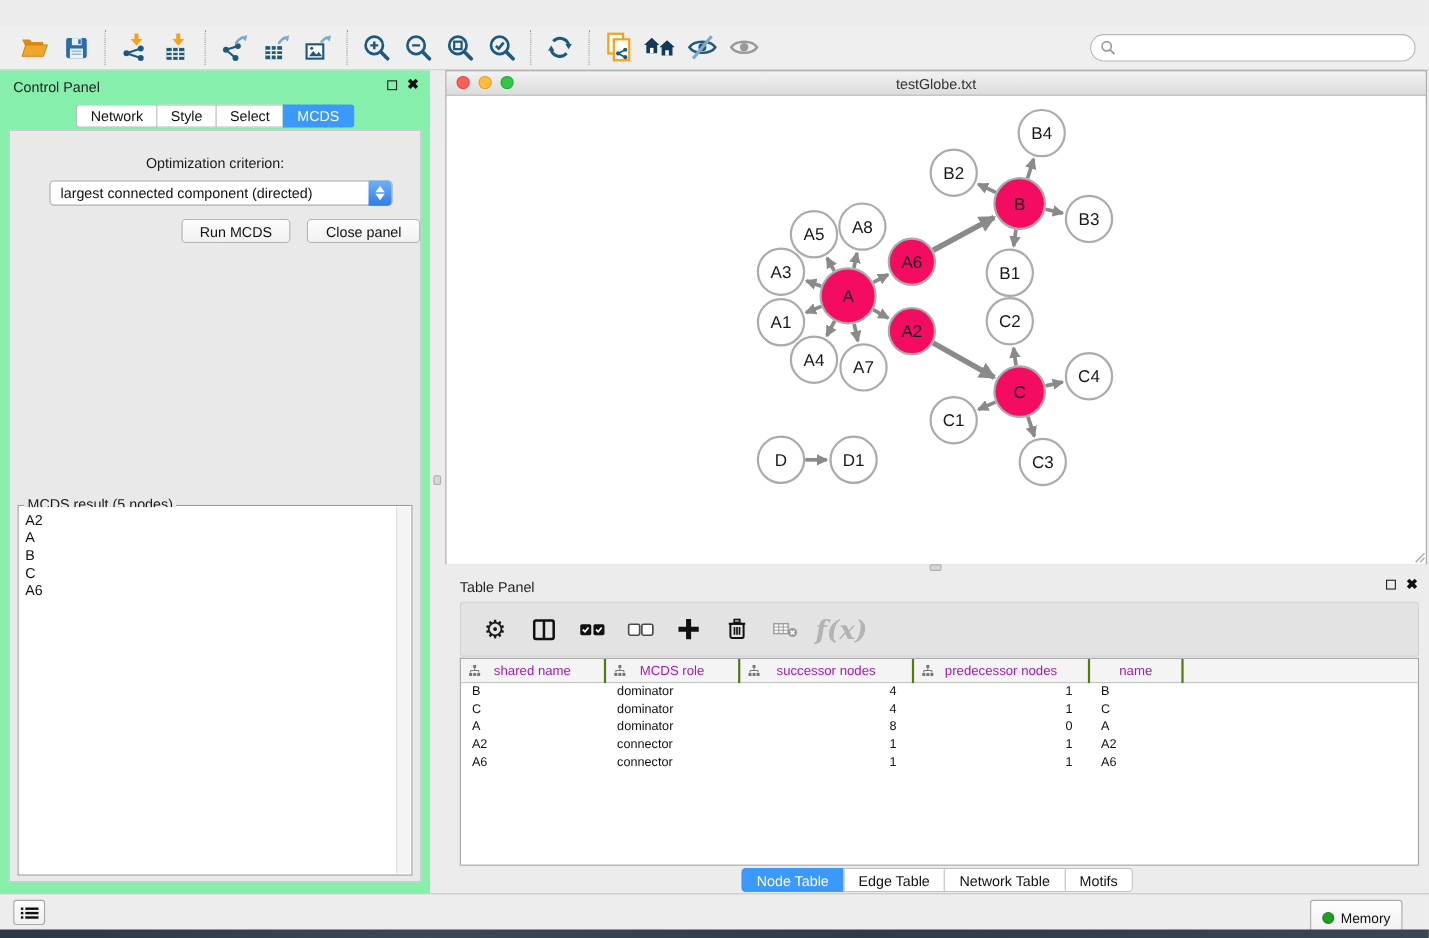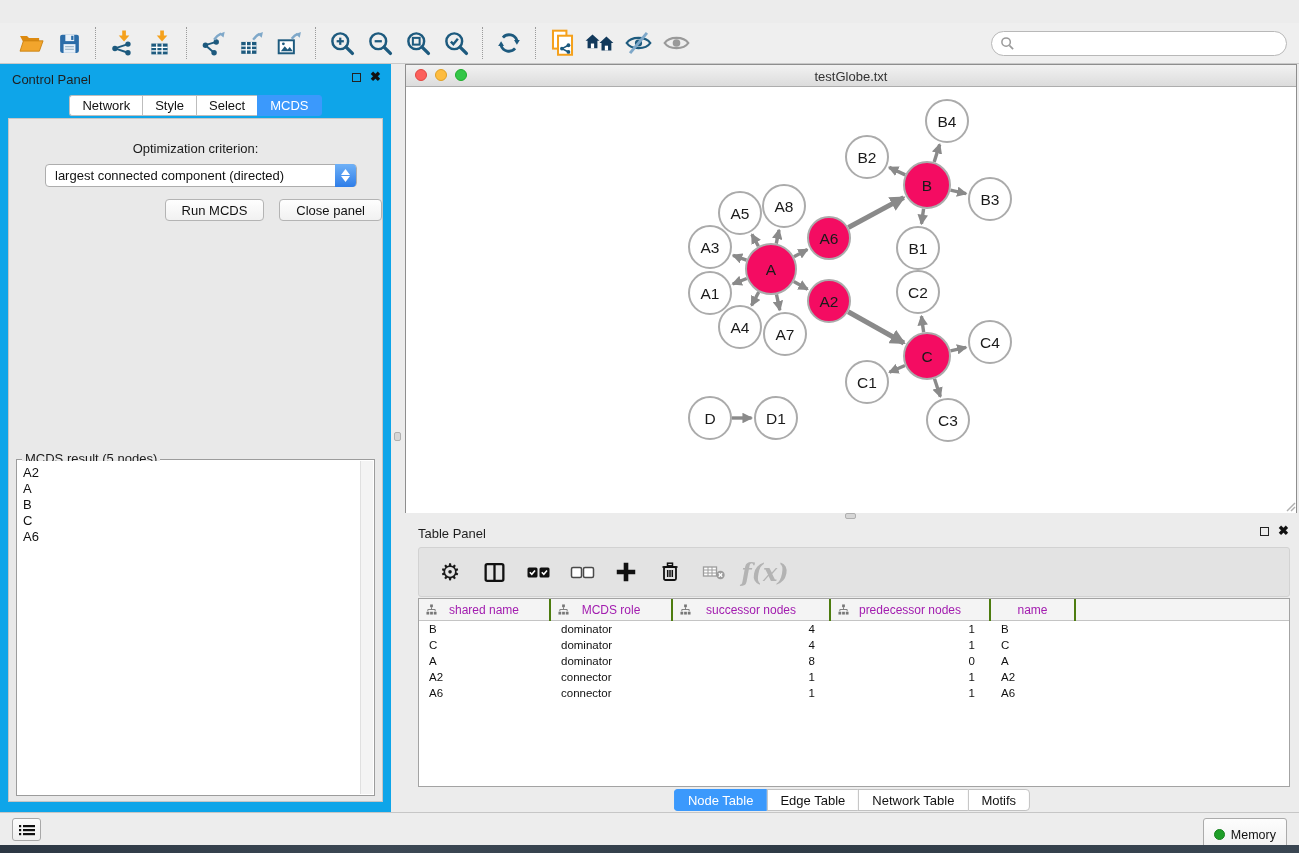--- a/index.html
+++ b/index.html
@@ -27,21 +27,21 @@
   #search-wrap { position:absolute; right:12px; top:8px; }
   #search-input { width:296px; height:25px; border:1px solid #B8B8B8; border-radius:13px;
     background:#FFFFFF; padding-left:28px; font-size:13px; color:#333; outline:none; }
   #search-icon { position:absolute; left:9px; top:5px; }
 
   
   #vdivider { position:absolute; left:391px; top:64px; width:14px; height:748px; background:#ECECEC; }
   .grip { position:absolute; background:#D6D6D6; border:1px solid #AFAFAF; border-radius:2px; }
 
   
-  #control-panel { position:absolute; left:0; top:64px; width:391px; height:748px; background:#0ea5e9; }
+  #control-panel { position:absolute; left:0; top:64px; width:391px; height:748px; background:#86efac; }
   .panel-title { position:absolute; left:12px; top:8px; font-size:13px; color:#1F1F1F; }
   .win-ctrls { position:absolute; right:10px; top:8px; display:flex; gap:9px; align-items:center; }
   .float-btn { width:9px; height:9px; border:1.5px solid #222; display:inline-block; }
   .close-btn { font-size:13px; font-weight:bold; color:#111; line-height:10px; }
   #cp-tabs { position:absolute; left:0; right:0; top:31px; display:flex; justify-content:center; }
   .cp-tab { height:21px; padding:0 12px; background:#FFFFFF; border:1px solid #BDBDBD;
     border-right:none; font-size:13px; color:#111; display:flex; align-items:center; }
   .cp-tab:first-child { border-radius:3px 0 0 3px;padding-left:12px; }
   .cp-tab:last-child { border-right:1px solid #BDBDBD; border-radius:0 3px 3px 0; }
   .cp-tab.active { background:#3B99FC; border-color:#3B99FC; color:#FFFFFF; }
@@ -104,21 +104,21 @@
   .tp-tab:first-child { border-radius:4px 0 0 4px; }
   .tp-tab:last-child { border-right:1px solid #C2C2C2; border-radius:0 4px 4px 0; }
   .tp-tab.active { background:#3B99FC; border-color:#3B99FC; color:#FFFFFF; }
 
   
   #statusbar { position:absolute; left:0; top:812px; width:1299px; height:33px;
     background:#EDEDED; border-top:1px solid #C6C6C6; }
   #status-list-btn { position:absolute; left:12px; top:5px; width:29px; height:23px;
     background:linear-gradient(#FDFDFD,#EFEFEF); border:1px solid #A8A8A8; border-radius:3px;
     display:flex; align-items:center; justify-content:center; }
-  #memory-btn { position:absolute; right:12px; top:5px; height:33px; padding:0 10px;
+  #memory-btn { position:absolute; right:24px; top:5px; height:33px; padding:0 10px;
     background:linear-gradient(#FDFDFD,#F0F0F0); border:1px solid #ABABAB; border-radius:3px;
     display:flex; align-items:center; gap:6px; font-size:12.5px; color:#111; }
   #memory-dot { width:11px; height:11px; border-radius:50%; background:#1E9E28; border:1px solid #18821F; }
   #desktop-strip { position:absolute; left:0; top:845px; width:1299px; height:8px;
     background:linear-gradient(90deg,#2C3743,#3C4854 30%,#2F3B46 60%,#3A4652); }
 </style>
 </head>
 <body>
 
 <div id="app">

